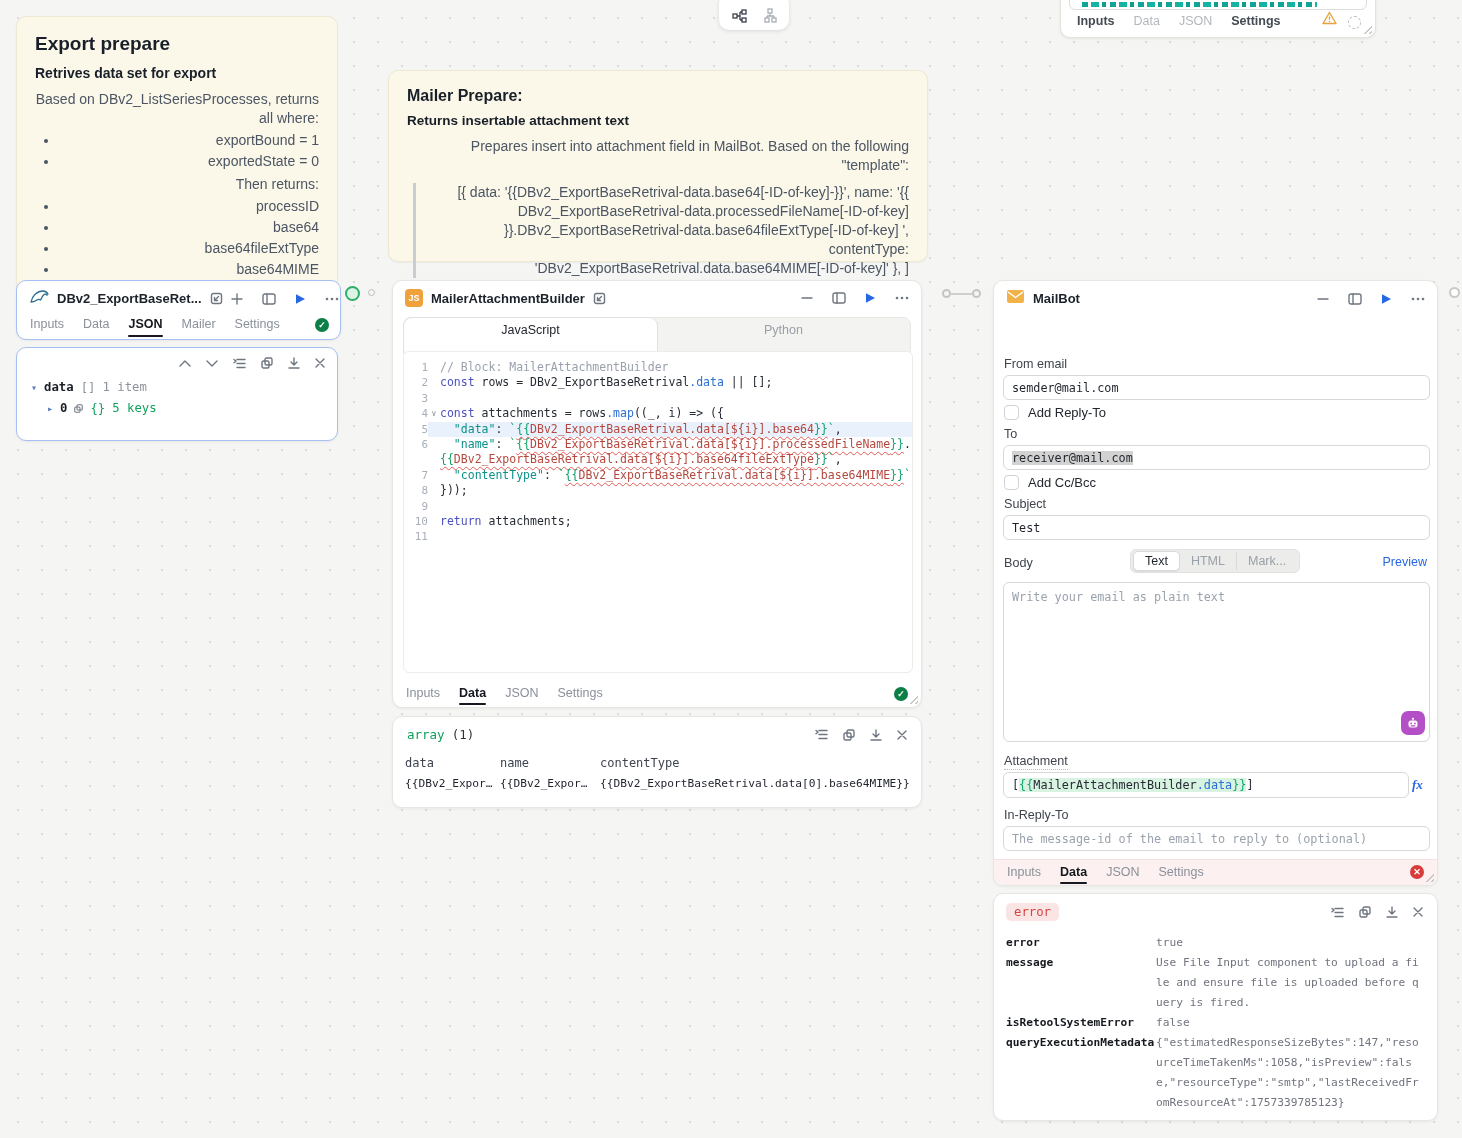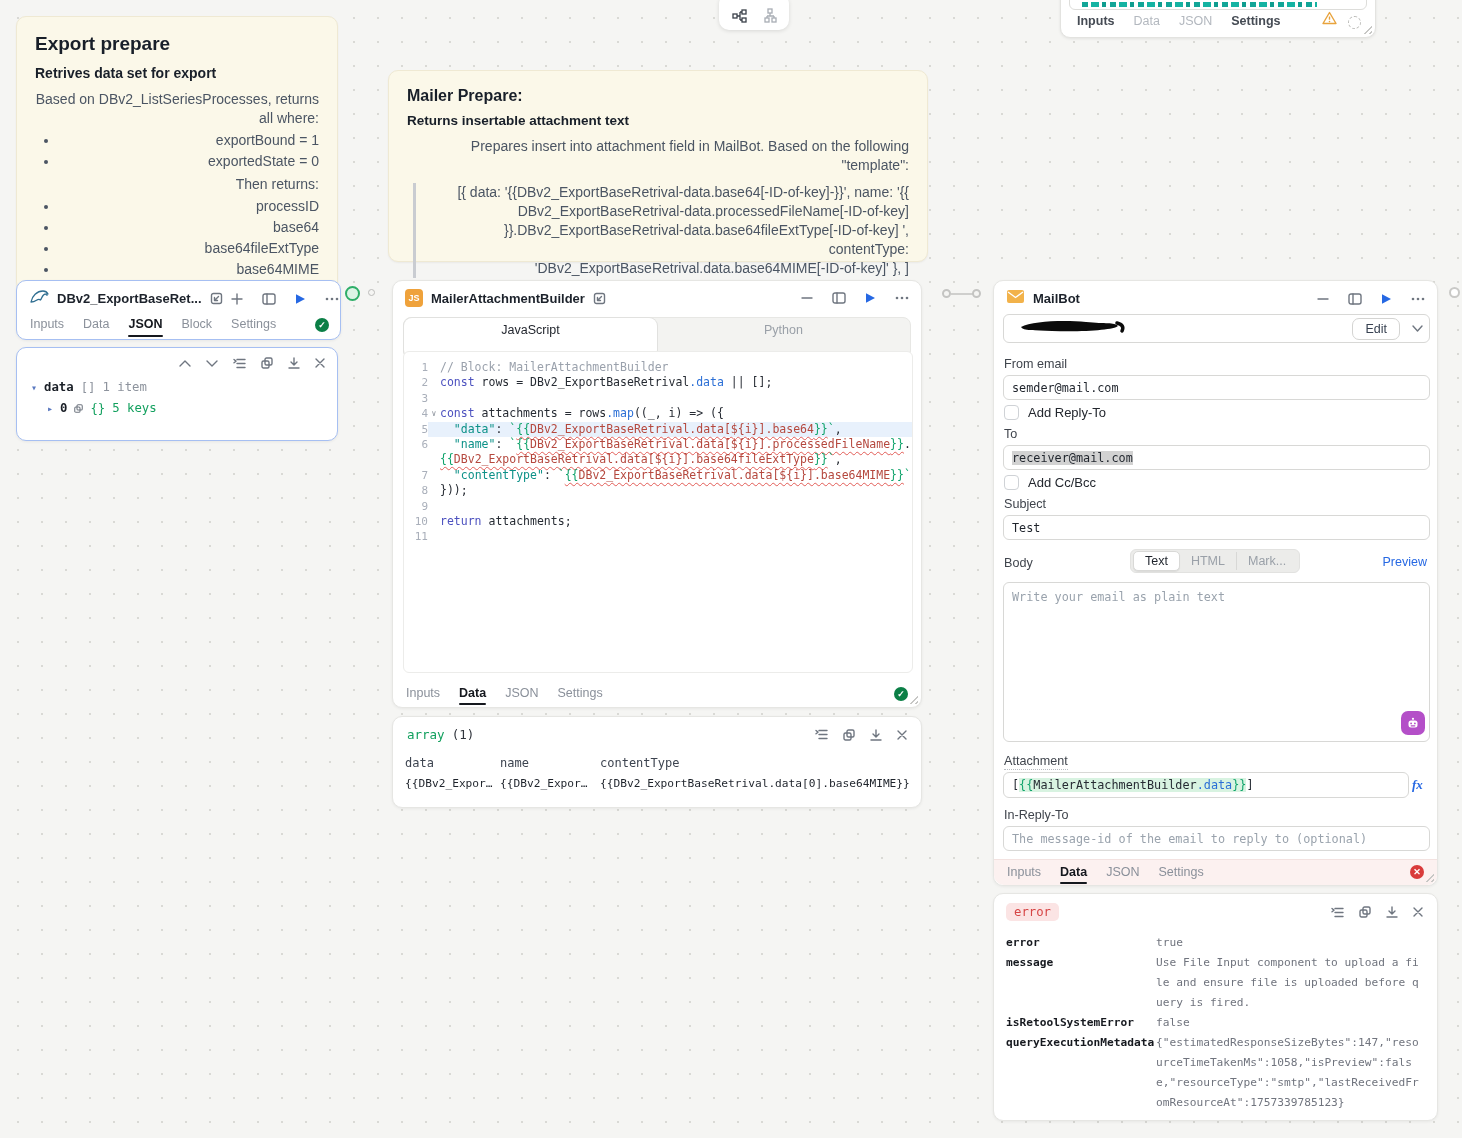--- a/index.html
+++ b/index.html
@@ -259,21 +259,21 @@
                 <circle cx="12" cy="2" r="1.3"></circle>
               </g>
             </svg>
           </span>
       </span>
     </div>
     <div class="tabsrow">
     <span class="tab normal">Inputs</span>
         <span class="tab normal">Data</span>
         <span class="tab active">JSON</span>
-        <span class="tab normal">Block</span>
+        <span class="tab normal">Mailer</span>
         <span class="tab normal">Settings</span>
       </div>
     <span class="badge ok" style="position:absolute;right:11px;bottom:7px;"></span>
   </div>
 
   <div class="block selected" style="left:16px;top:347px;width:322px;height:94px;">
     <div class="jtools">
       <span class="icbtn">
           <svg class="ic" width="12" height="7" viewBox="0 0 12 7">
             <path d="M1 6l5-5 5 5"></path>
@@ -513,34 +513,20 @@
               <g fill="#6f7680">
                 <circle cx="2" cy="2" r="1.3"></circle>
                 <circle cx="7" cy="2" r="1.3"></circle>
                 <circle cx="12" cy="2" r="1.3"></circle>
               </g>
             </svg>
           </span>
       </span>
     </div>
 
-    <div style="position:absolute;left:9px;top:33px;width:427px;height:29px;border:1px solid #d8d8d6;border-radius:6px;display:flex;align-items:center;padding:0 6px 0 10px;">
-      <span>
-        <svg width="125" height="18" viewBox="0 0 125 18">
-            <path d="M7 9 C18 3,50 2,72 4 C92 6,100 4,104 8 C100 12,70 14,38 13 C20 12,9 13,7 9 Z" fill="#0b0b0b"></path>
-            <path d="M103 5 q8 2 5 8" stroke="#0b0b0b" stroke-width="3.5" fill="none" stroke-linecap="round"></path>
-          </svg>
-      </span>
-      <button class="editbtn" style="margin-left:auto;">Edit</button>
-      <span class="icbtn" style="margin-left:12px;">
-          <svg class="ic" width="11" height="7" viewBox="0 0 11 7">
-            <path d="M1 1l4.5 5L10 1"></path>
-          </svg>
-        </span>
-    </div>
 
     <label class="mb-label" style="left:10px;top:76px;">From email</label>
     <input class="mb-input" style="top: 94px;" value="semder@mail.com">
 
     <div class="cbrow" style="top:124px;">
       <span class="cb"></span>
       <span class="cblabel">Add Reply-To</span>
     </div>
 
     <label class="mb-label" style="left:10px;top:146px;">To</label>

